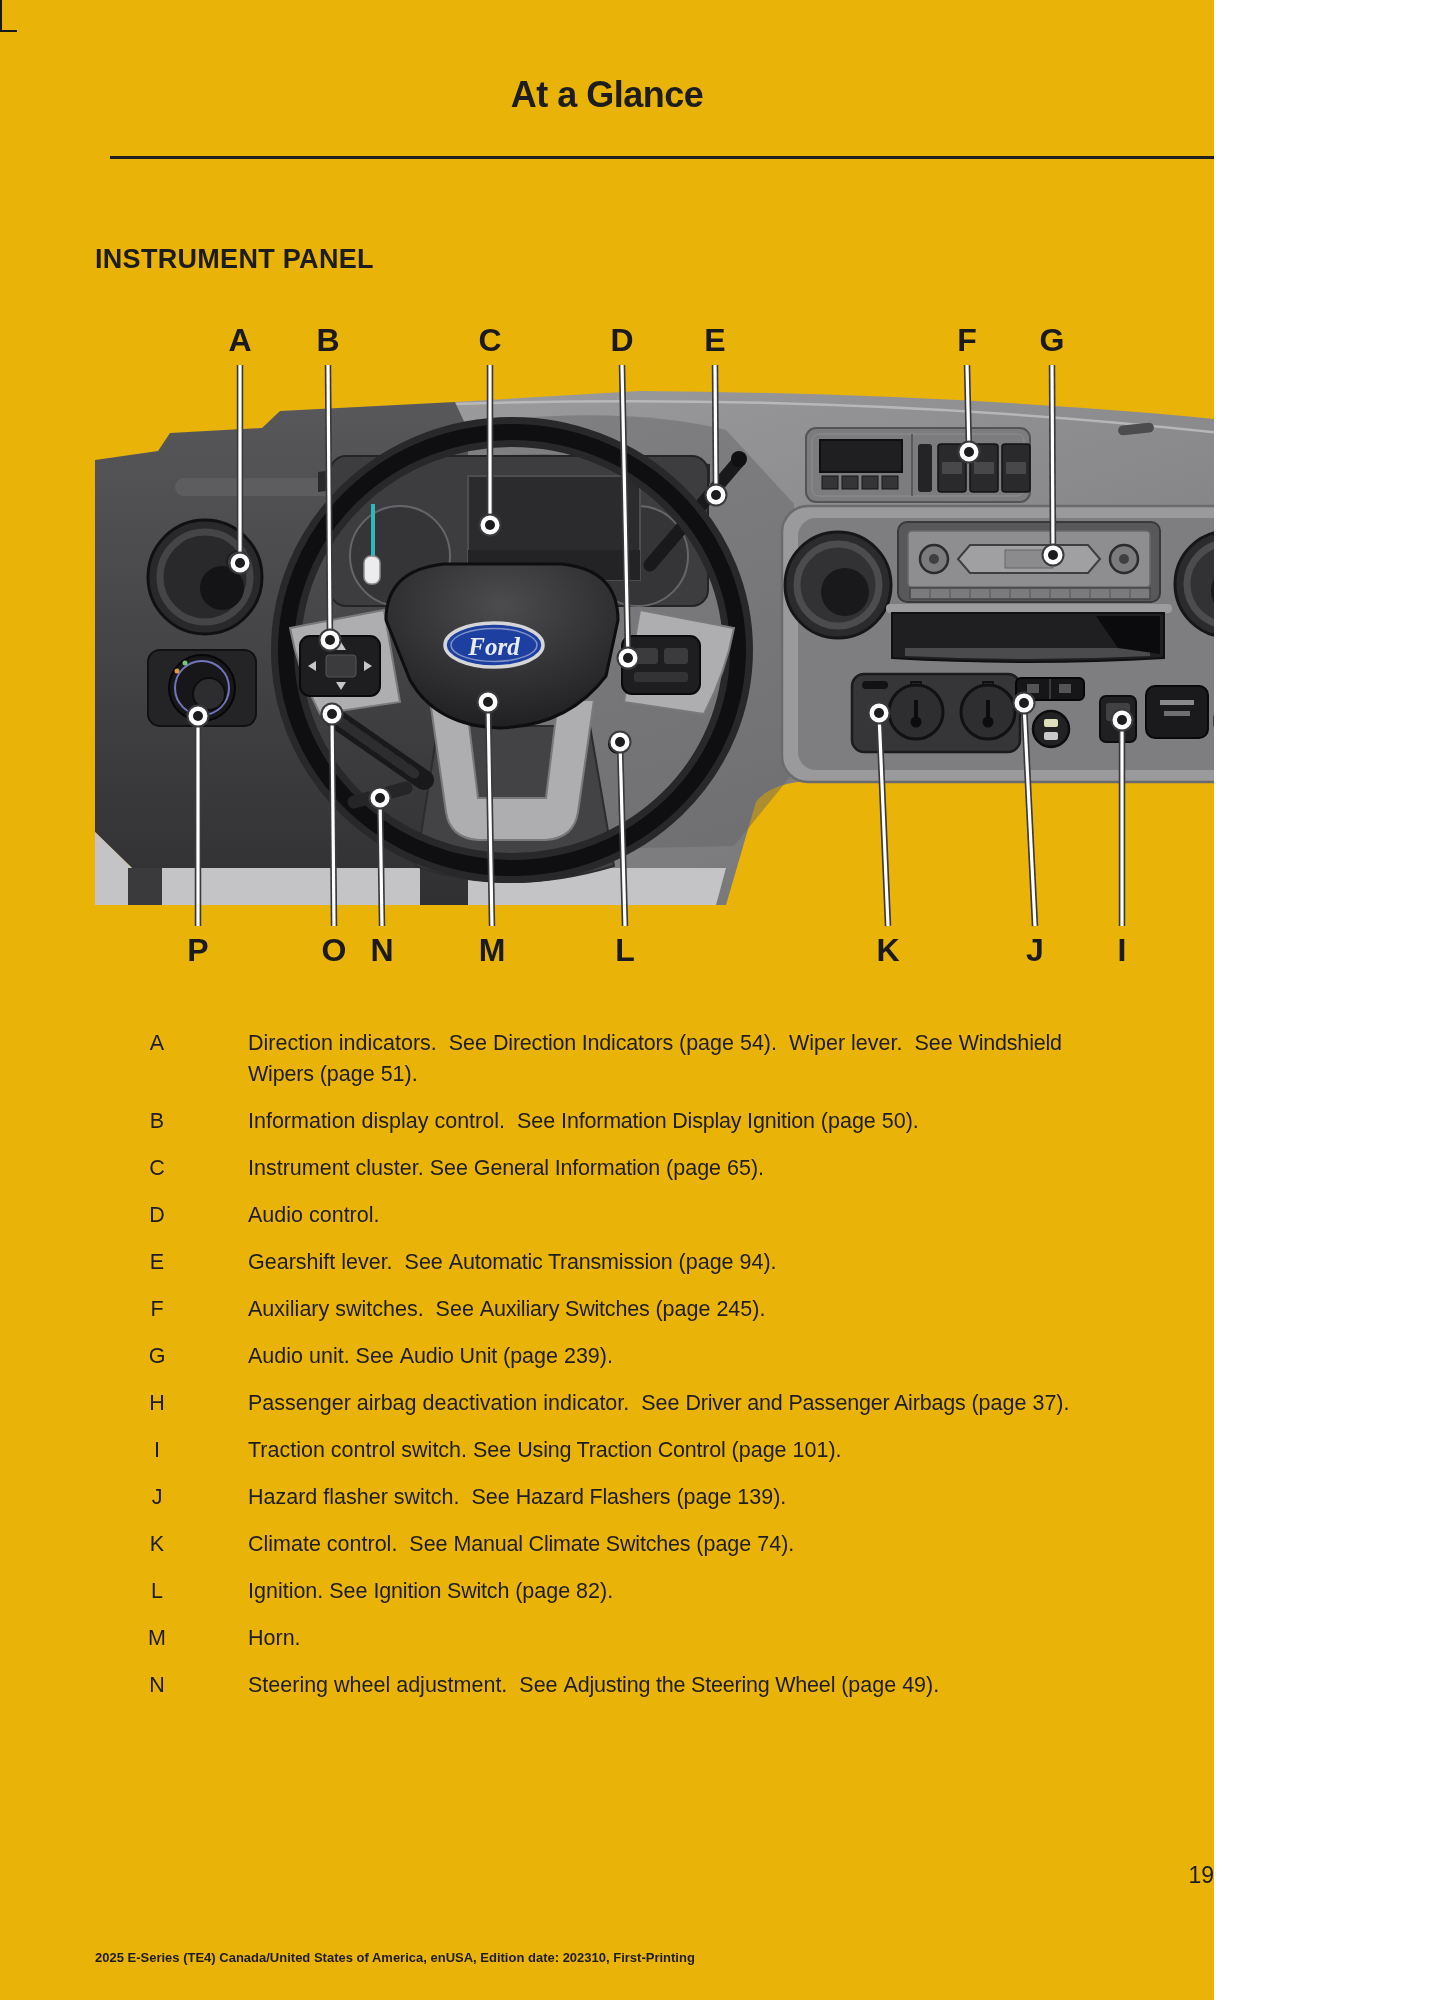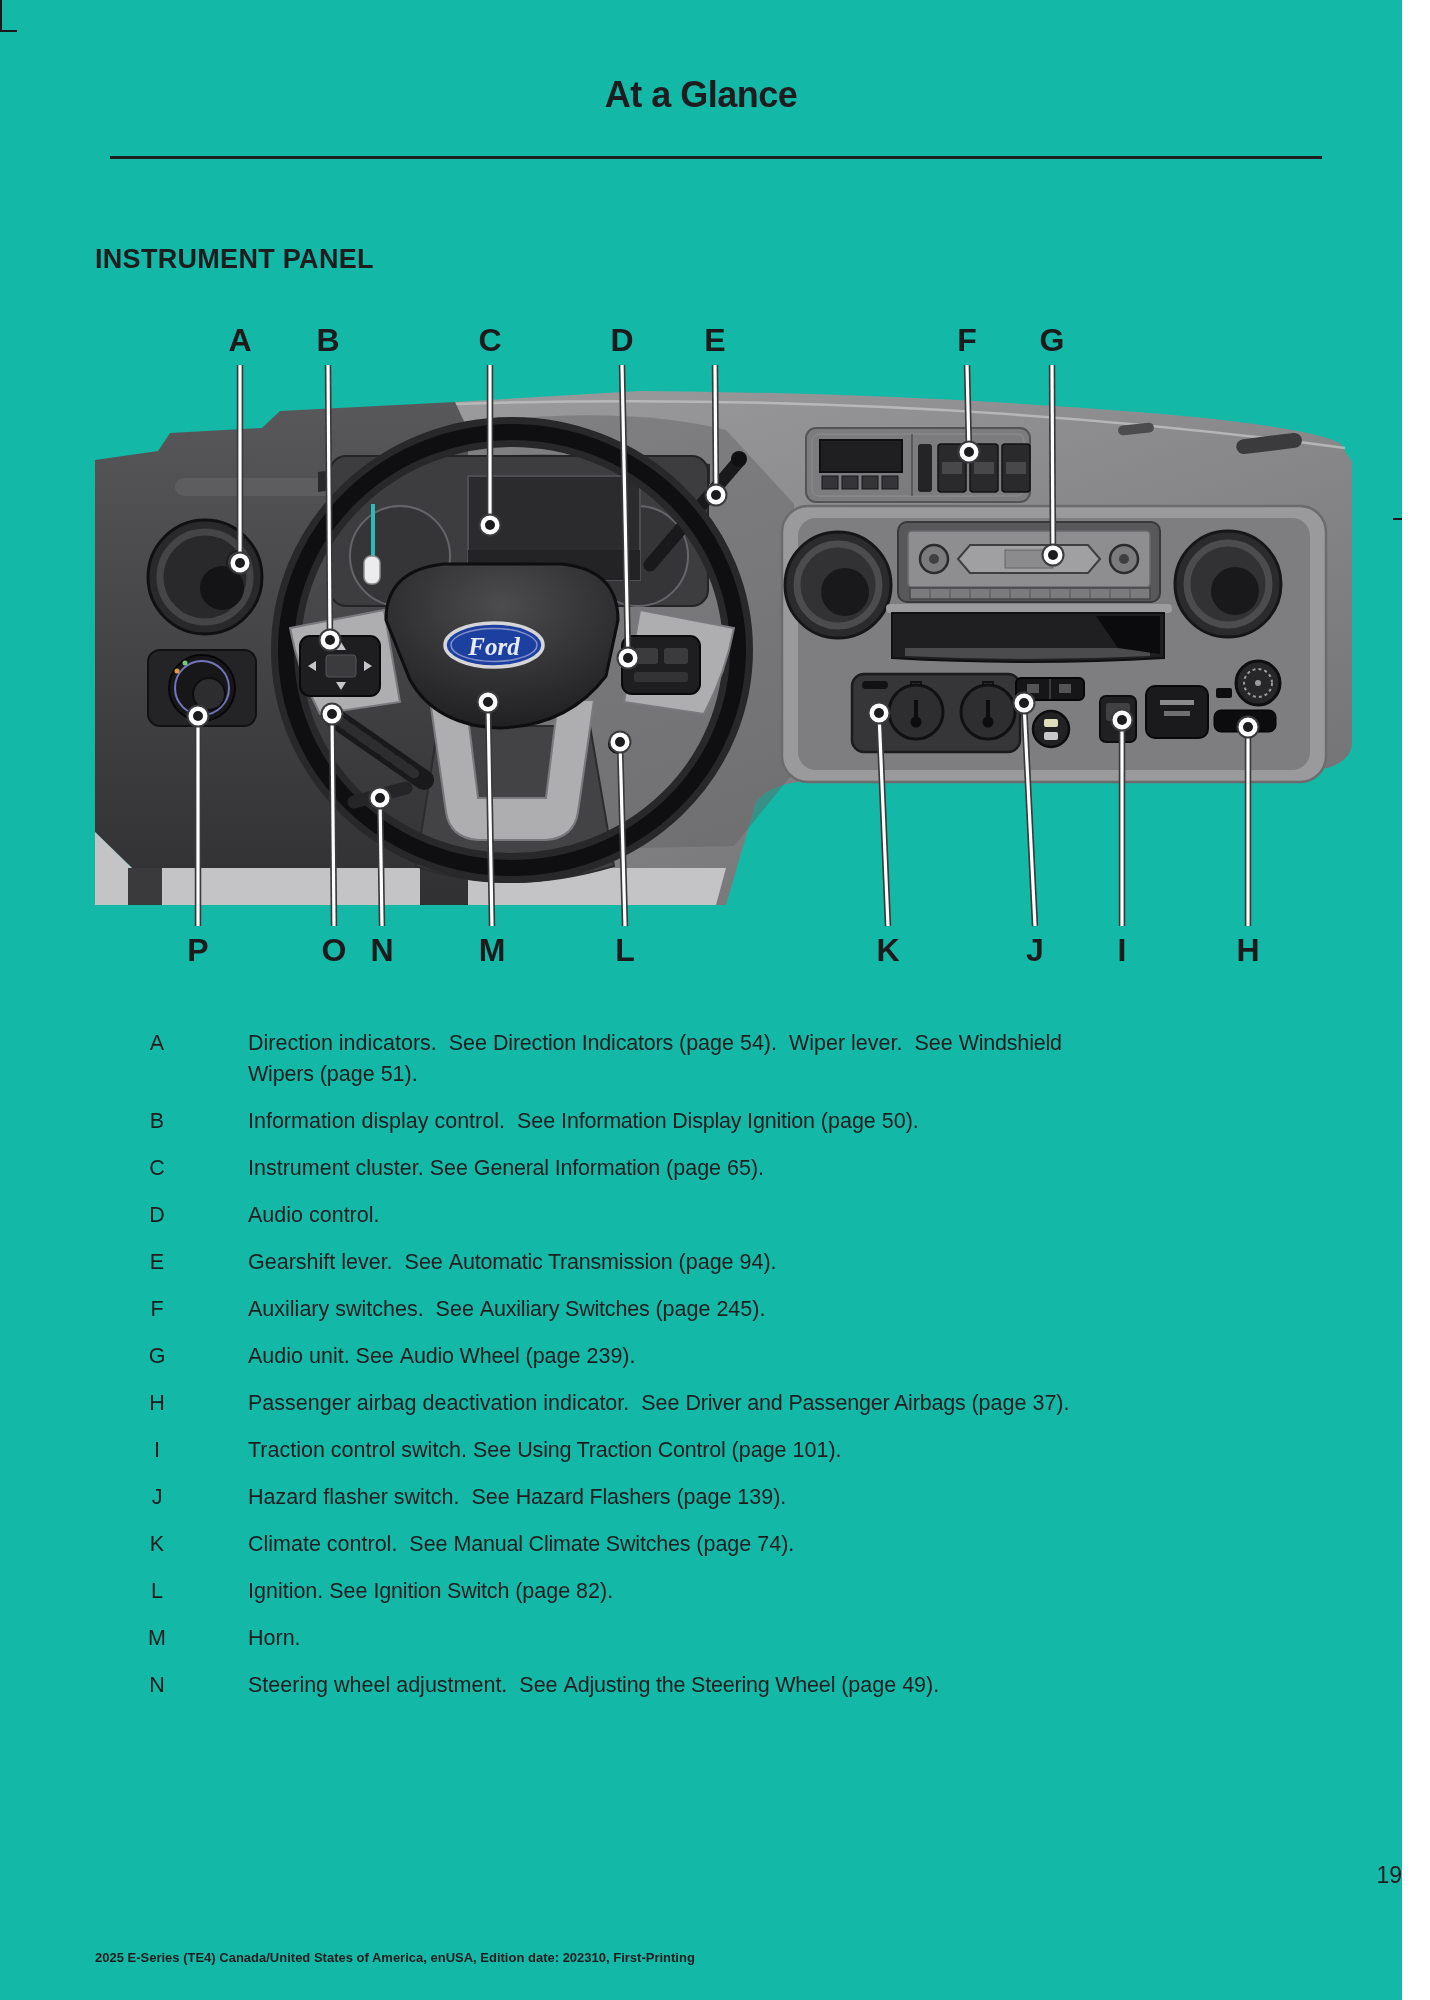--- a/index.html
+++ b/index.html
@@ -1,17 +1,17 @@
 <!DOCTYPE html>
 <html><head>
 <meta charset="utf-8">
 <style>
   html,body{margin:0;padding:0;background:#ffffff;}
-  .page{position:relative;width:1378px;height:2000px;background:#14b8a6;
-        font-family:"Liberation Sans",sans-serif;color:#1d1d1f;overflow:hidden;padding-left:24px;}
+  .page{position:relative;width:1214px;height:2000px;background:#eab308;
+        font-family:"Liberation Sans",sans-serif;color:#1d1d1f;overflow:hidden;}
   .corner-tl{position:absolute;top:0;left:0;width:15px;height:30px;
              border-left:2px solid #1a1a1a;border-bottom:2px solid #1a1a1a;}
   .tick-right{position:absolute;top:518px;right:0;width:9px;height:2px;background:#1a1a1a;}
   .title{position:absolute;top:74px;left:0;width:100%;text-align:center;
          font-size:36px;font-weight:bold;letter-spacing:-0.5px;}
   .rule{position:absolute;top:156px;left:110px;width:1212px;height:3px;background:#1f1f22;}
   .section-heading{position:absolute;top:244px;left:95px;font-size:27px;font-weight:bold;letter-spacing:0.3px;}
   .diagram{position:absolute;top:300px;left:0;width:1430px;height:690px;}
   .callout-letter{font-family:"Liberation Sans",sans-serif;font-weight:bold;font-size:32px;fill:#1b1b1d;}
   .legend{position:absolute;top:1028px;left:140px;width:960px;}
@@ -362,21 +362,21 @@
       <div class="legend-row">
         <div class="legend-letter">E</div>
         <div class="legend-text">Gearshift lever.&nbsp; See <b>Automatic Transmission</b> (page 94).</div>
       </div>
       <div class="legend-row">
         <div class="legend-letter">F</div>
         <div class="legend-text">Auxiliary switches.&nbsp; See <b>Auxiliary Switches</b> (page 245).</div>
       </div>
       <div class="legend-row">
         <div class="legend-letter">G</div>
-        <div class="legend-text">Audio unit. See <b>Audio Wheel</b> (page 239).</div>
+        <div class="legend-text">Audio unit. See <b>Audio Unit</b> (page 239).</div>
       </div>
       <div class="legend-row">
         <div class="legend-letter">H</div>
         <div class="legend-text">Passenger airbag deactivation indicator.&nbsp; See <b>Driver and Passenger Airbags</b> (page 37).</div>
       </div>
       <div class="legend-row">
         <div class="legend-letter">I</div>
         <div class="legend-text">Traction control switch. See <b>Using Traction Control</b> (page 101).</div>
       </div>
       <div class="legend-row">

